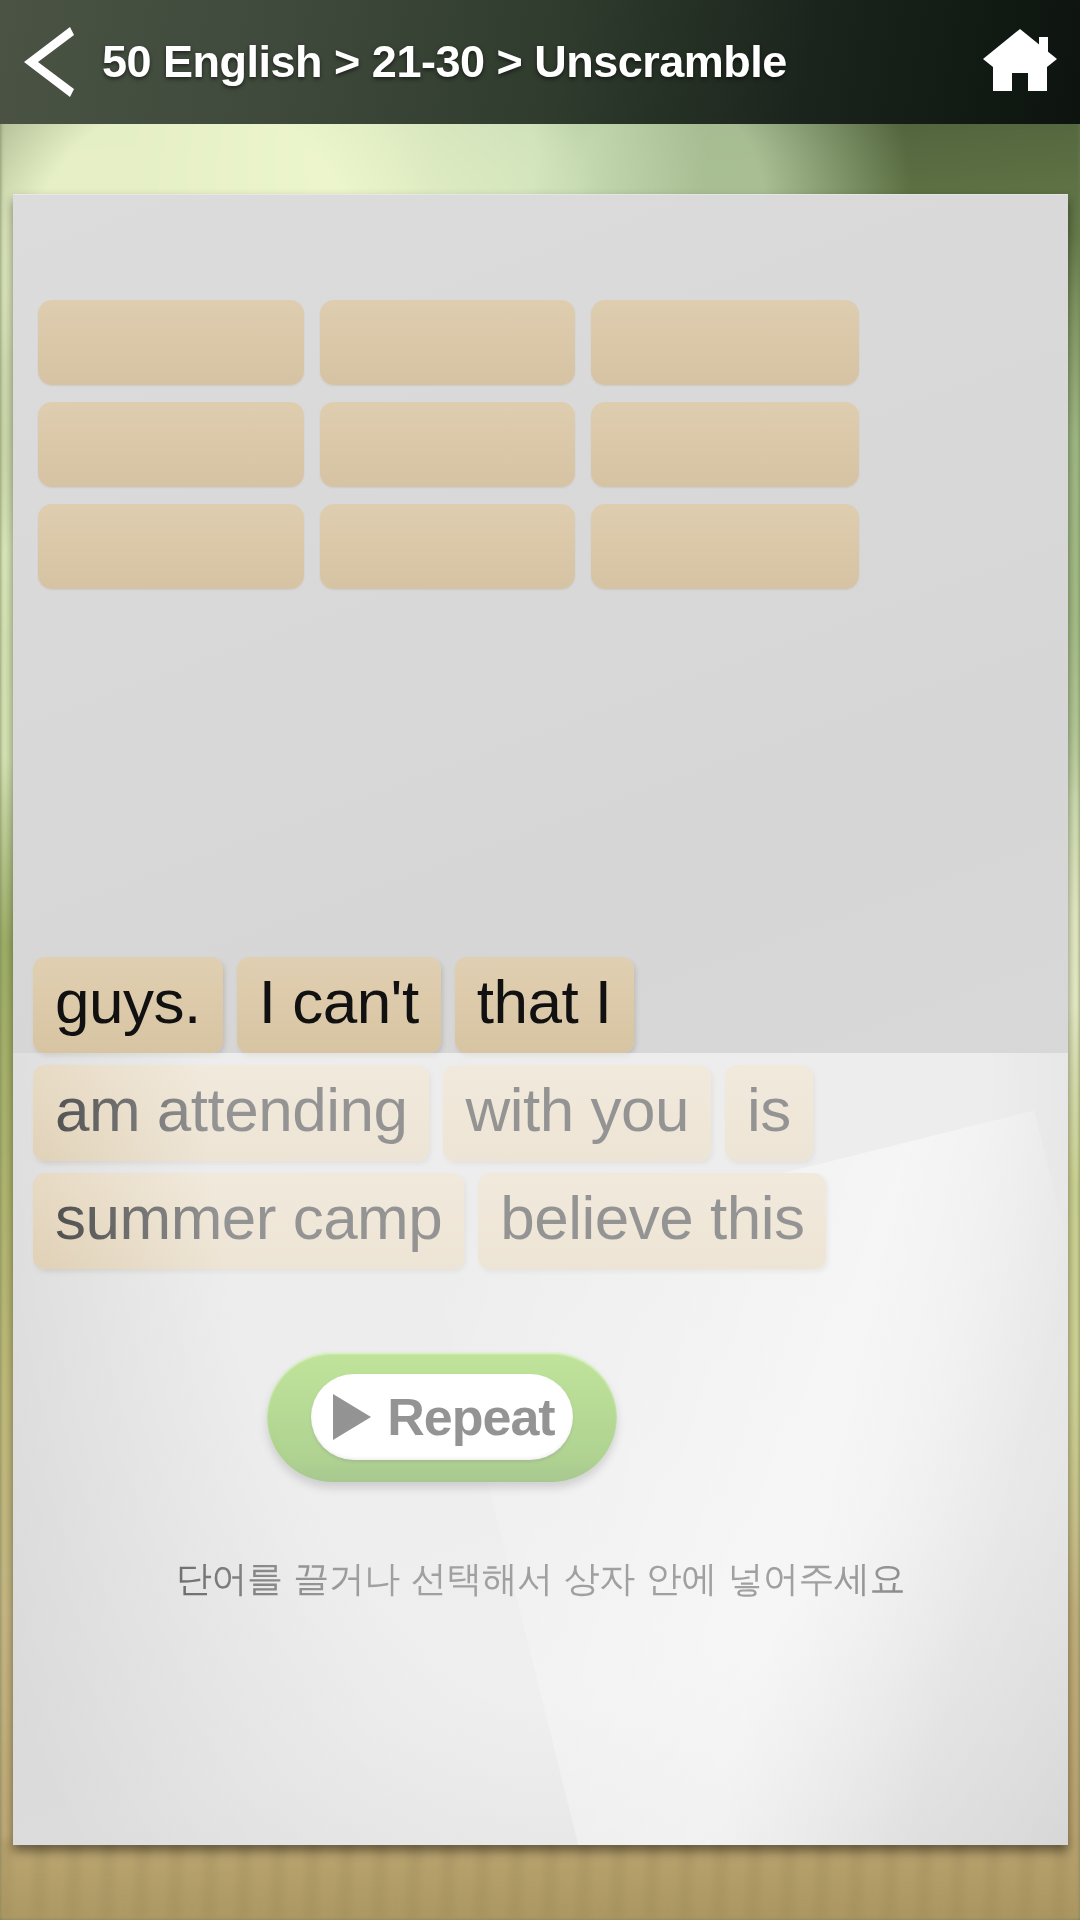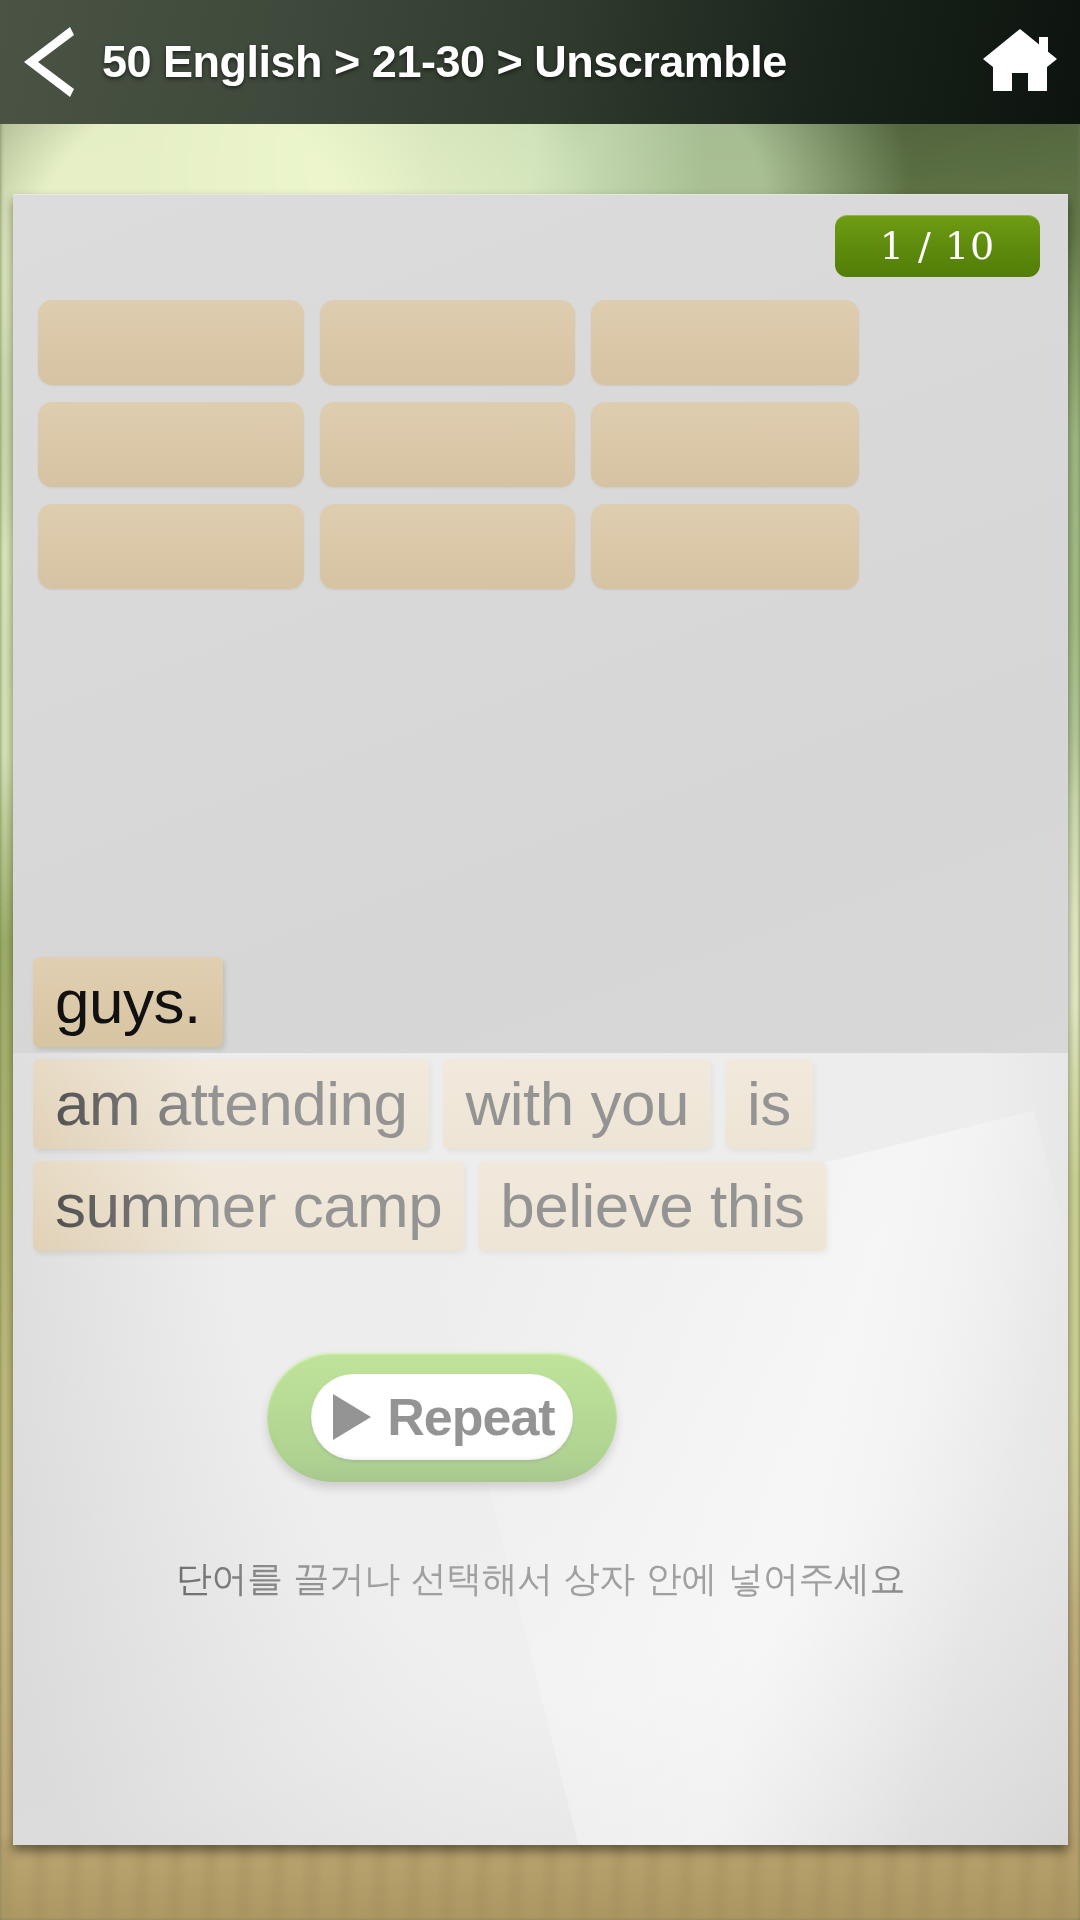--- a/index.html
+++ b/index.html
@@ -134,22 +134,22 @@
     width:1010px;
     display:flex; flex-wrap:wrap;
     align-content:flex-start;
   }
   .word-row{
     display:flex; width:100%;
     margin-bottom:12px;
   }
   .word-tile{
     background:linear-gradient(180deg,#e0cfb2 0%,#dcc9a9 55%,#d7c4a2 100%);
-    border-radius:6px;
-    padding:6px 22px 6px 22px;
+    border-radius:12px;
+    padding:6px 22px 12px 22px;
     margin-right:14px;
     font-size:62px;
     line-height:78px;
     color:#111;
     letter-spacing:-0.5px;
     white-space:nowrap;
     box-shadow:2px 3px 4px rgba(120,110,90,0.22);
     cursor:pointer;
     font-family:"Liberation Sans", sans-serif;
   }
@@ -218,37 +218,38 @@
         <path d="M39 4 L76 34 L66 42 L66 66 L47 66 L47 48 L31 48 L31 66 L12 66 L12 42 L2 34 Z" fill="#ffffff"></path>
         <rect x="58" y="12" width="9" height="18" fill="#ffffff"></rect>
       </svg>
     </span>
   </div>
 </div>
 
 <div id="card">
   <div id="card-sheen"></div>
 
-  <div id="progress-badge">1 / 10</div>
 
   <div id="slot-grid">
     <div class="slot w1"></div>
     <div class="slot w2"></div>
     <div class="slot w3"></div>
     <div class="slot w1"></div>
     <div class="slot w2"></div>
     <div class="slot w3"></div>
     <div class="slot w1"></div>
     <div class="slot w2"></div>
     <div class="slot w3"></div>
   </div>
 
   <div id="word-bank">
     <div class="word-row">
       <div class="word-tile">guys.</div>
+      <div class="word-tile">I can't</div>
+      <div class="word-tile">that I</div>
     </div>
     <div class="word-row">
       <div class="word-tile">am attending</div>
       <div class="word-tile">with you</div>
       <div class="word-tile">is</div>
     </div>
     <div class="word-row">
       <div class="word-tile">summer camp</div>
       <div class="word-tile">believe this</div>
     </div>

